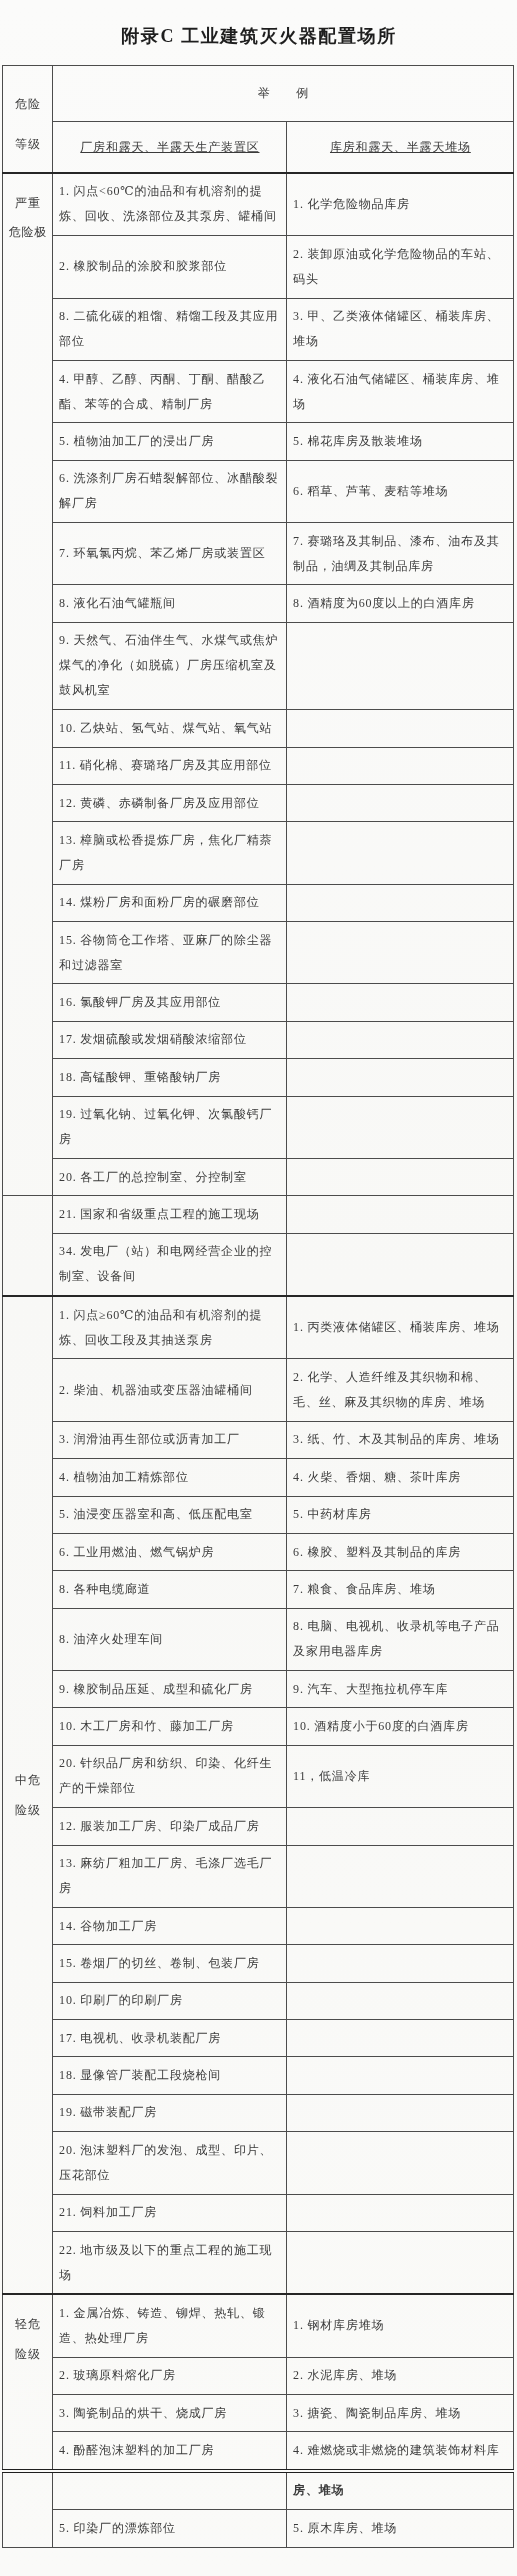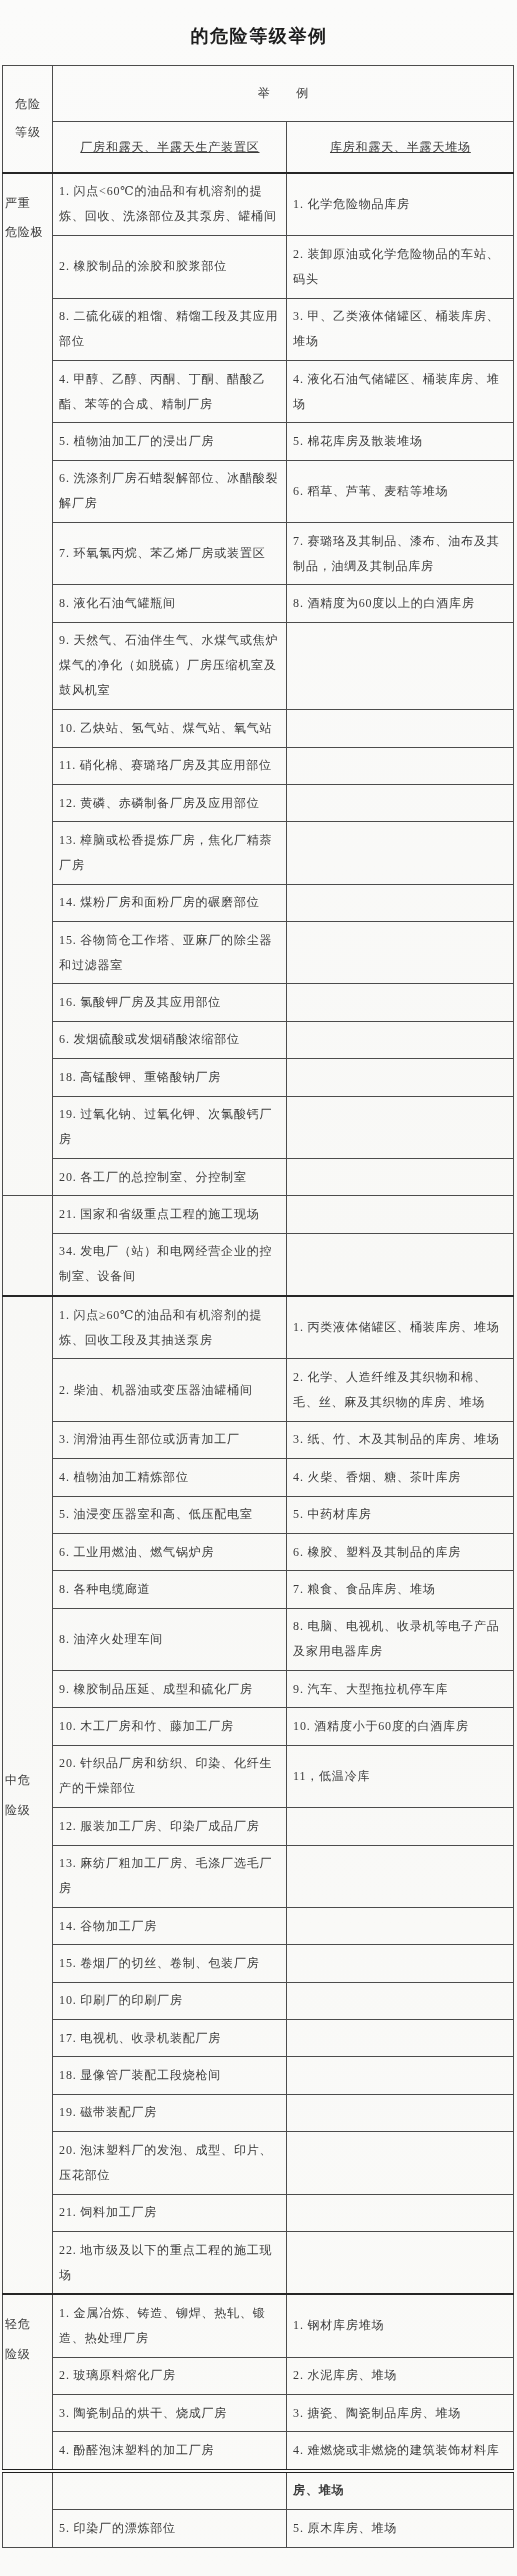--- a/index.html
+++ b/index.html
@@ -55,47 +55,47 @@
   table.hazard{border:1.6px solid #2b2b2b;}
   thead th{
     font-weight:normal;
     text-align:center;
     padding:8px 3.2px;
     line-height:24px;
     color:#424242;
   }
   thead tr.h1 th{height:39px;border-bottom:0.8px solid #4c4c4c;}
   thead tr.h2 th{height:34px;text-decoration:underline;}
-  thead th.lvl-head div{line-height:27.5px;}
+  thead th.lvl-head div{line-height:27.5px;margin-top:12px;}
   thead{border-bottom:1.6px solid #262626;}
   td.item{
     padding:5.7px 4px 5.7px 5.7px;
     line-height:25px;
     vertical-align:middle;
     text-align:left;
   }
   td.lvl{
-    text-align:left;
+    text-align:center;
     padding:6.5px 1.6px;
     line-height:24px;
   }
   td.lvl div{margin:5.7px 0;}
   td.lvl.valign-top{vertical-align:top;padding-top:11.3px;}
   td.lvl.valign-middle{vertical-align:middle;}
   tbody.divider-thick tr:first-child td{border-top:2.4px solid #262626;}
   tbody.divider-heavy tr:first-child td{border-top:4px double #1f1f1f;font-weight:bold;}
   tbody.divider-normal tr:first-child td{border-top:0.8px solid #4c4c4c;}
 </style>
 </head>
 <body>
 
 <div class="page">
 
   <div class="doc-title">
-    <div>的危险等级举例</div>
+    <div>附录C 工业建筑灭火器配置场所</div>
   </div>
 
 
   <table class="hazard">
     <colgroup>
       <col class="c-lvl">
         <col class="c-fact">
         <col class="c-ware">
     </colgroup>
     <thead>
@@ -174,21 +174,21 @@
         </tr>
         <tr>
           <td class="item">15. 谷物筒仓工作塔、亚麻厂的除尘器和过滤器室</td>
           <td class="item"></td>
         </tr>
         <tr>
           <td class="item">16. 氯酸钾厂房及其应用部位</td>
           <td class="item"></td>
         </tr>
         <tr>
-          <td class="item">6. 发烟硫酸或发烟硝酸浓缩部位</td>
+          <td class="item">17. 发烟硫酸或发烟硝酸浓缩部位</td>
           <td class="item"></td>
         </tr>
         <tr>
           <td class="item">18. 高锰酸钾、重铬酸钠厂房</td>
           <td class="item"></td>
         </tr>
         <tr>
           <td class="item">19. 过氧化钠、过氧化钾、次氯酸钙厂房</td>
           <td class="item"></td>
         </tr>

